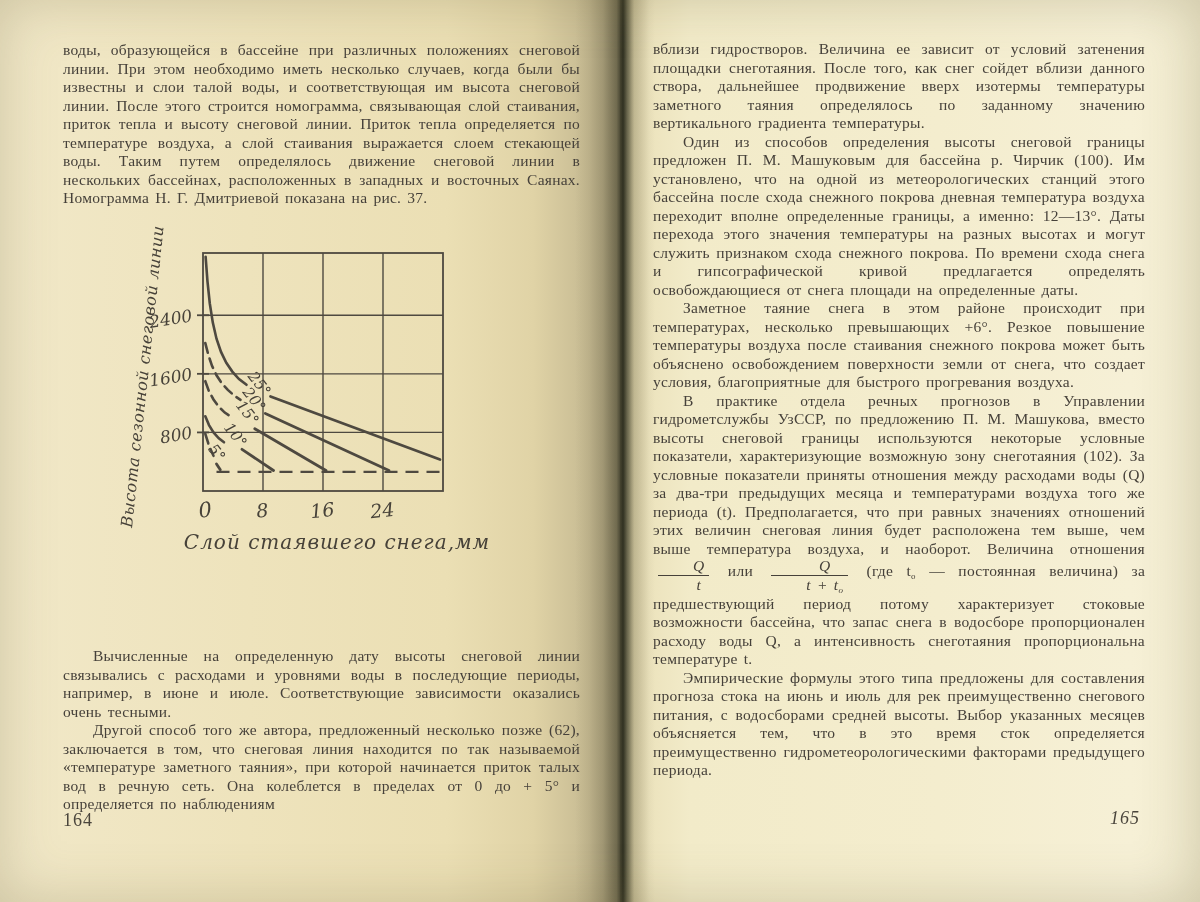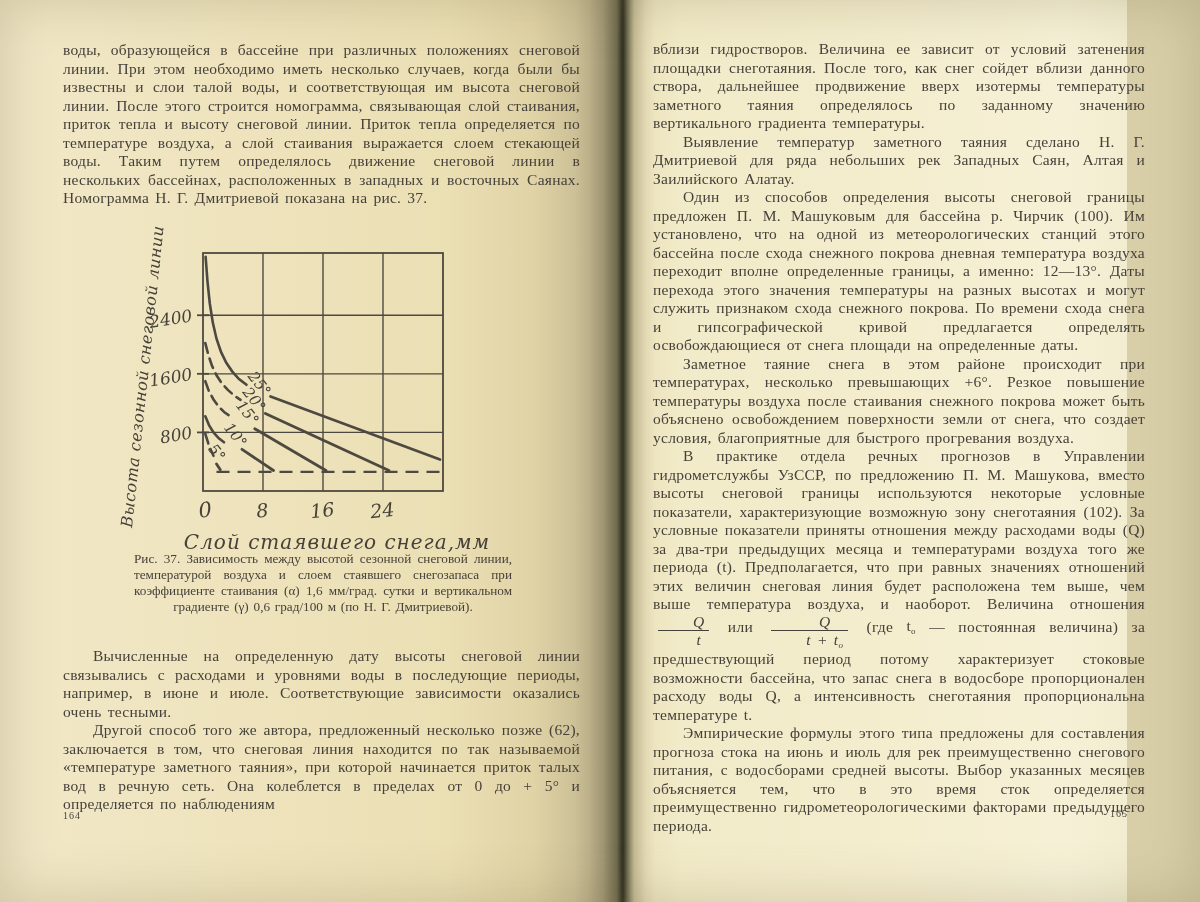--- a/index.html
+++ b/index.html
@@ -2,39 +2,39 @@
 <html><head>
 <meta charset="utf-8">
 <style>
   html,body{margin:0;padding:0;background:#d8cfa8;}
   .scan{position:relative;width:1200px;height:902px;overflow:hidden;
         font-family:"Liberation Serif","DejaVu Serif",serif;color:#45403600;}
   .page{position:absolute;top:0;height:902px;}
   .page-left{left:0;width:620px;
     background:linear-gradient(90deg,#f1e8c8 0%,#eee3bc 40%,#ebdfb4 72%,#e0d3a6 86%,#c6ba92 95%,#9a9170 100%),
                linear-gradient(180deg,#f0e6c2,#ece0b6);}
-  .page-right{left:620px;width:507px;
+  .page-right{left:620px;width:580px;
     background:linear-gradient(90deg,#857c5c 0%,#cdc39b 2%,#ecE3bd 5%,#f2ebc9 12%,#f4edce 55%,#f6f0d6 88%,#f2ecd0 100%);}
   .gutter{position:absolute;left:575px;top:0;width:80px;height:902px;pointer-events:none;
     background:linear-gradient(90deg,rgba(80,74,48,0) 0%,rgba(80,74,48,0.18) 35%,rgba(58,56,36,0.45) 52%,rgba(30,32,20,0.85) 60%,rgba(44,46,30,0.55) 65%,rgba(90,84,56,0.15) 74%,rgba(90,84,56,0) 100%);}
   .vignette{position:absolute;inset:0;pointer-events:none;
     box-shadow:inset 0 0 55px rgba(110,100,60,0.28);}
   .txt{position:absolute;text-align:justify;font-size:15.5px;line-height:18.5px;
        color:#46413a;word-spacing:2px;letter-spacing:0.25px;}
   .txt p{margin:0;}
   .txt p.ind{text-indent:30px;}
   .lp-block1{left:63px;top:41px;width:517px;}
   .lp-block2{left:63px;top:647px;width:517px;}
   .rp-block{left:33px;top:40px;width:492px;}
   .caption{position:absolute;left:134px;top:551px;width:378px;
            font-size:13.2px;line-height:15.9px;color:#46413a;
            text-align:justify;text-align-last:center;word-spacing:1.5px;}
-  .pagenum{position:absolute;font-size:10px;color:#4a453c;letter-spacing:1px;}
+  .pagenum{position:absolute;font-size:18px;color:#4a453c;letter-spacing:1px;}
   .pn-left{left:63px;top:810px;}
-  .pn-right{left:490px;top:808px;}
+  .pn-right{left:490px;top:808px;font-style:italic;}
   .figure{position:absolute;left:110px;top:220px;width:380px;height:332px;}
   
   .ax-num{font-family:"DejaVu Serif",serif;font-style:italic;fill:#474239;}
   .ax-label{font-family:"DejaVu Serif",serif;font-style:italic;fill:#474239;}
   .curve-label{font-family:"DejaVu Serif",serif;font-style:italic;fill:#474239;font-size:15px;}
   
   .frac{display:inline-block;vertical-align:-14px;text-align:center;margin:0 5px;
         font-style:italic;line-height:1.05;}
   .frac .num{display:block;padding:0 5px 1px;border-bottom:1.2px solid #46413a;}
   .frac .den{display:block;padding:1px 5px 0;}
@@ -86,34 +86,32 @@
           <path d="M132.0 229.3 L163.5 250.5" fill="none" stroke="#4e4940" stroke-width="2.8" stroke-linecap="round"></path>
           <text x="121.5" y="218.27384615384614" text-anchor="middle" class="curve-label" transform="rotate(52 121.5 218.27384615384614)">10°</text>
           <path d="M95.3 213.9 L98.3 223.4 L101.3 231.1 L103.5 235.8" fill="none" stroke="#4e4940" stroke-width="2.6" stroke-linecap="round" stroke-dasharray="10,6"></path>
           <path d="M106.5 243.9 L110.3 249.8" fill="none" stroke="#4e4940" stroke-width="2.8" stroke-linecap="round"></path>
           <text x="102.75" y="235.8492307692308" text-anchor="middle" class="curve-label" transform="rotate(52 102.75 235.8492307692308)">5°</text>
           <text x="22" y="308" class="ax-label" font-size="16px" letter-spacing="0.5" transform="rotate(-84 22 308)">Высота сезонной снеговой линии м</text>
           <text x="227" y="329" text-anchor="middle" class="ax-label" font-size="20px" letter-spacing="1">Слой стаявшего снега,мм</text>
         </svg>
     </div>
 
-    <div class="caption">Рис. 37. Зависимость между высотой сезонной снеговой линии, температурой воздуха и слоем стаявшего снегозапаса при коэффициенте стаивания (α) 1,6 мм/град. сутки и вертикальном градиенте (γ) 0,6 град/100 м (по Н. Г. Дмитриевой).</div>
 
     <div class="txt lp-block2">
       <p class="ind">Вычисленные на определенную дату высоты снеговой линии связывались с расходами и уровнями воды в последующие периоды, например, в июне и июле. Соответствующие зависимости оказались очень тесными.</p>
       <p class="ind">Другой способ того же автора, предложенный несколько позже (62), заключается в том, что снеговая линия находится по так называемой «температуре заметного таяния», при которой начинается приток талых вод в речную сеть. Она колеблется в пределах от 0 до + 5° и определяется по наблюдениям</p>
     </div>
 
     <div class="pagenum pn-left">164</div>
   </div>
 
   <div class="page page-right">
     <div class="txt rp-block">
       <p>вблизи гидростворов. Величина ее зависит от условий затенения площадки снеготаяния. После того, как снег сойдет вблизи данного створа, дальнейшее продвижение вверх изотермы температуры заметного таяния определялось по заданному значению вертикального градиента температуры.</p>
-      <p class="ind">Выявление температур заметного таяния сделано Н. Г. Дмитриевой для ряда небольших рек Западных Саян, Алтая и Заилийского Алатау.</p>
       <p class="ind">Один из способов определения высоты снеговой границы предложен П. М. Машуковым для бассейна р. Чирчик (100). Им установлено, что на одной из метеорологических станций этого бассейна после схода снежного покрова дневная температура воздуха переходит вполне определенные границы, а именно: 12—13°. Даты перехода этого значения температуры на разных высотах и могут служить признаком схода снежного покрова. По времени схода снега и гипсографической кривой предлагается определять освобождающиеся от снега площади на определенные даты.</p>
       <p class="ind">Заметное таяние снега в этом районе происходит при температурах, несколько превышающих +6°. Резкое повышение температуры воздуха после стаивания снежного покрова может быть объяснено освобождением поверхности земли от снега, что создает условия, благоприятные для быстрого прогревания воздуха.</p>
       <p class="ind"><span>В практике отдела речных прогнозов в Управлении гидрометслужбы УзССР, по предложению П. М. Машукова, вместо высоты снеговой границы используются некоторые условные показатели, характеризующие возможную зону снеготаяния (102). За условные показатели приняты отношения между расходами воды (Q) за два-три предыдущих месяца и температурами воздуха того же периода (t). Предполагается, что при равных значениях отношений этих величин снеговая линия будет расположена тем выше, чем выше температура воздуха, и наоборот. Величина отношения</span>
         <span class="frac fline"><span class="num">Q</span><span class="den">t</span></span>
         <span>или</span>
         <span class="frac fline"><span class="num">Q</span><span class="den"><span>t + t</span><sub class="tiny">о</sub></span></span>
         <span>(где</span>
         <span class="ivar"><span>t</span><sub class="tiny">о</sub></span>
         <span>— постоянная величина) за предшествующий период потому характеризует стоковые возможности бассейна, что запас снега в водосборе пропорционален расходу воды Q, а интенсивность снеготаяния пропорциональна температуре t.</span></p>
       <p class="ind">Эмпирические формулы этого типа предложены для составления прогноза стока на июнь и июль для рек преимущественно снегового питания, с водосборами средней высоты. Выбор указанных месяцев объясняется тем, что в это время сток определяется преимущественно гидрометеорологическими факторами предыдущего периода.</p>

